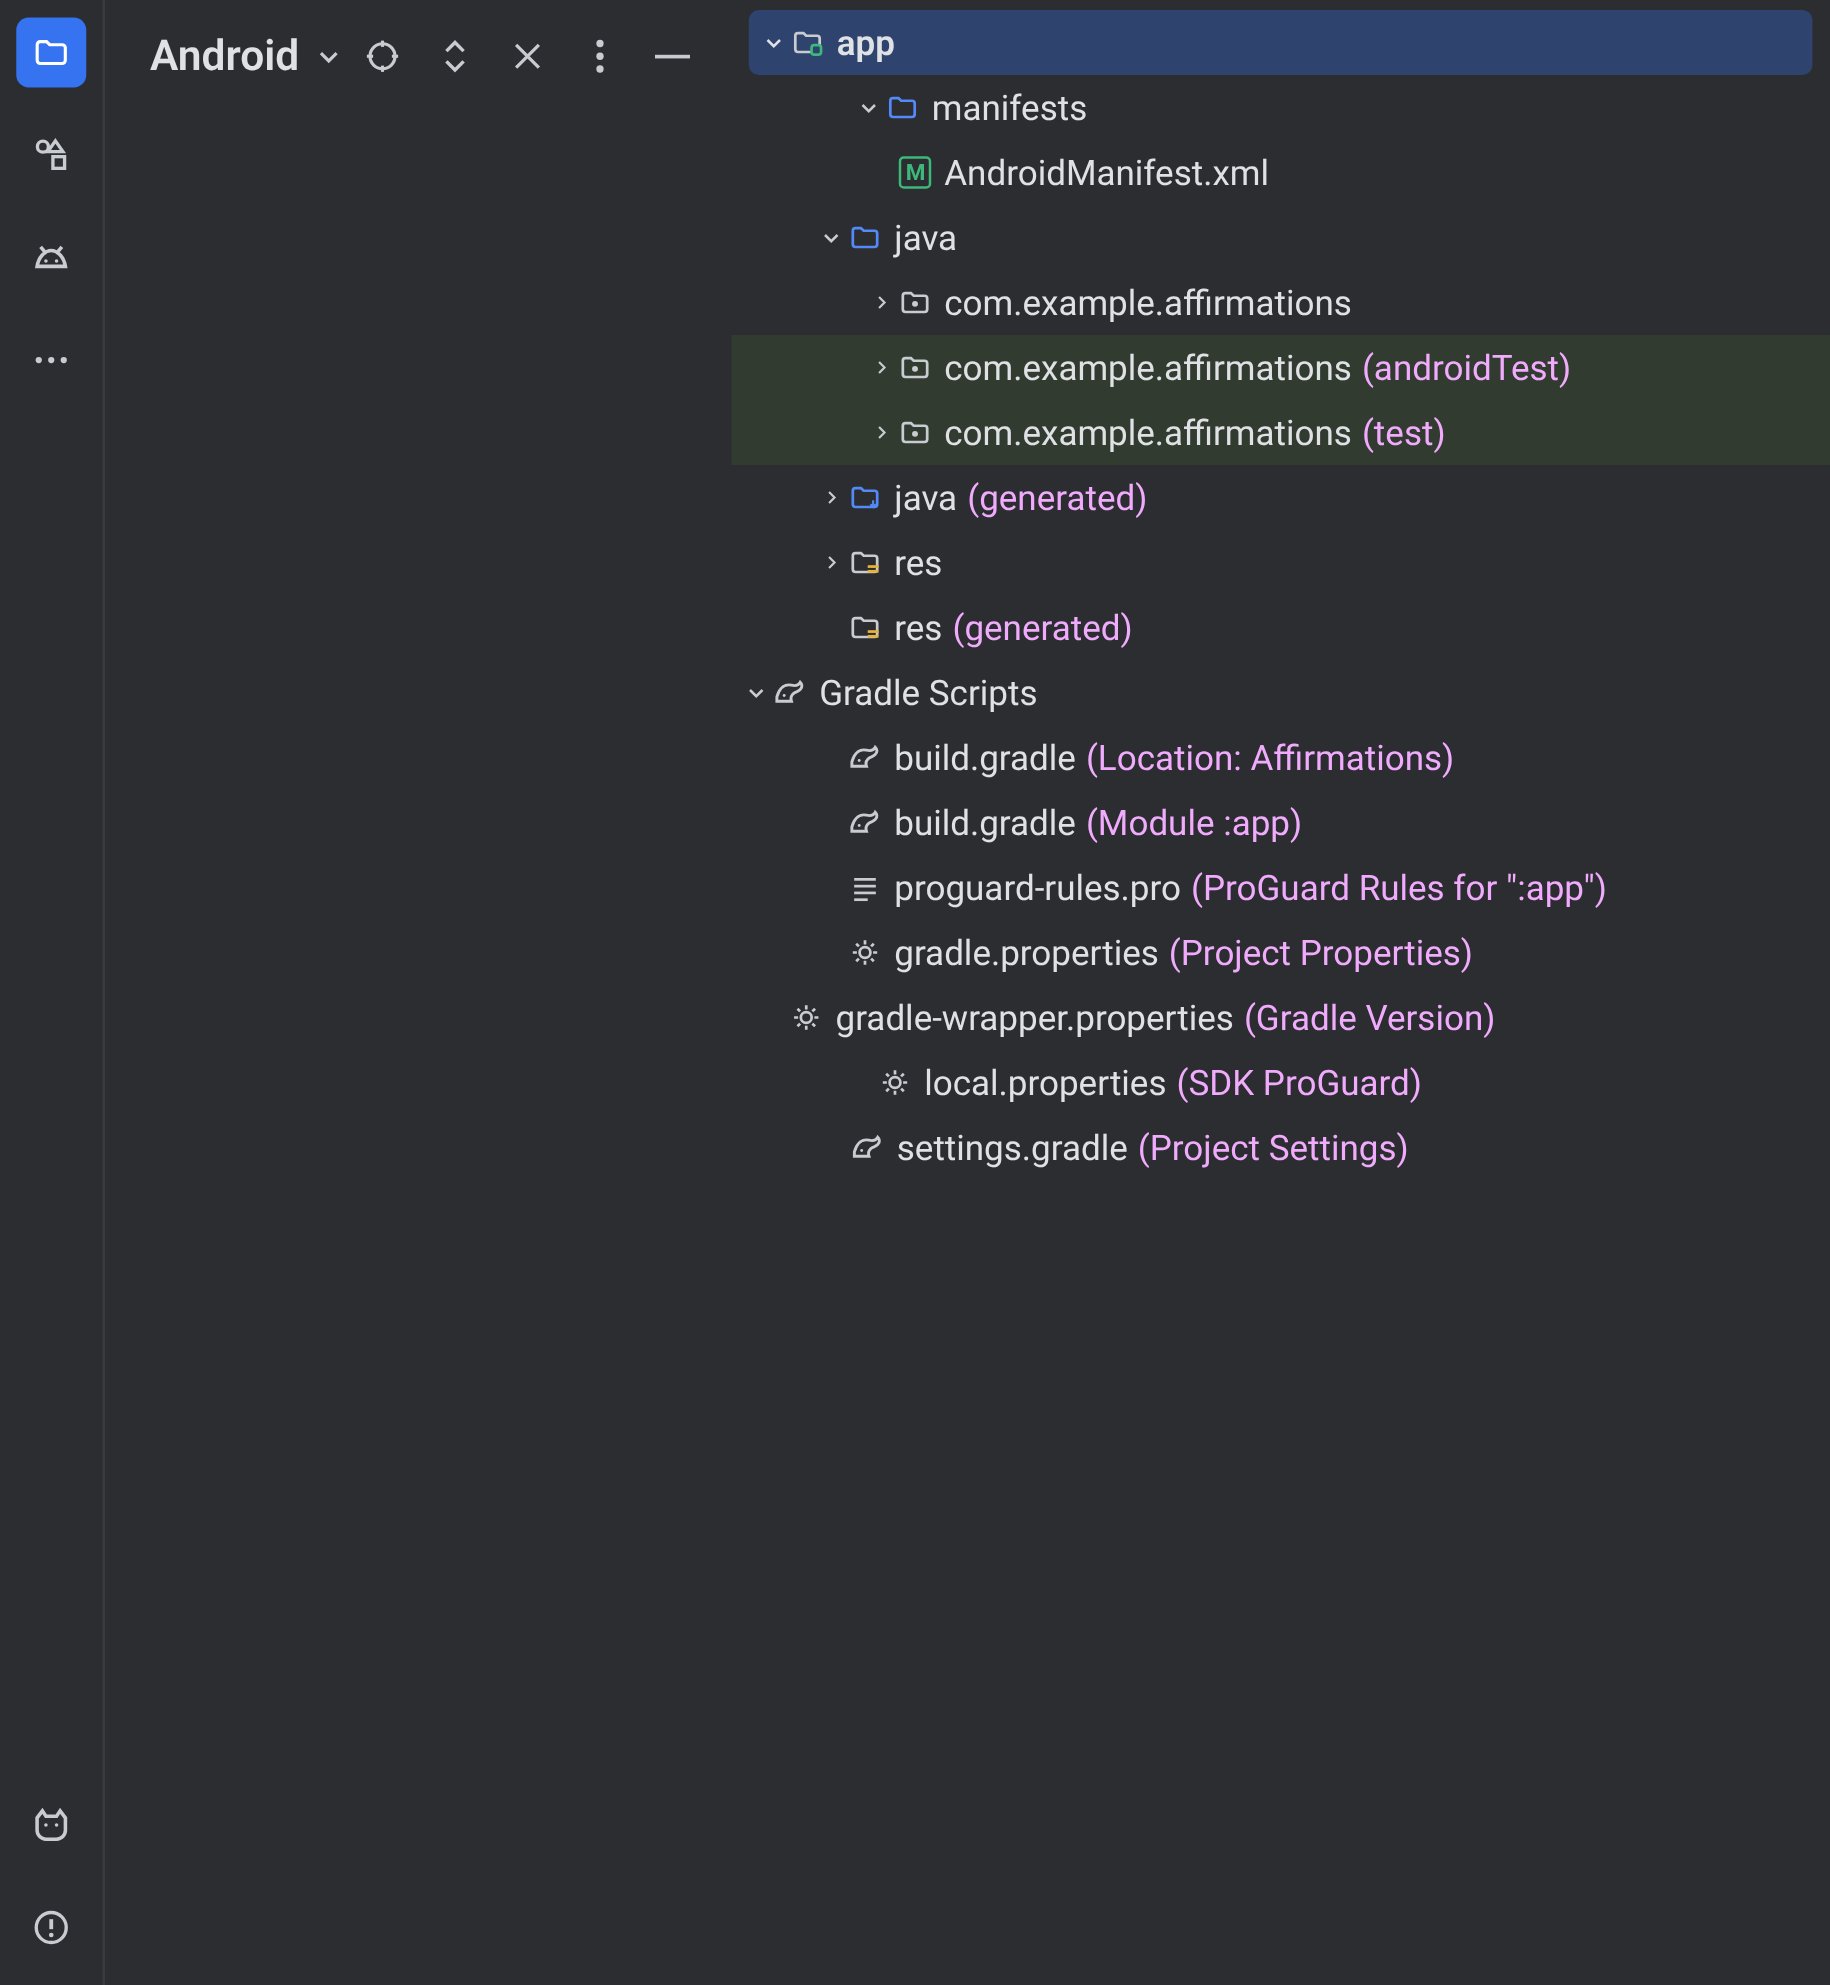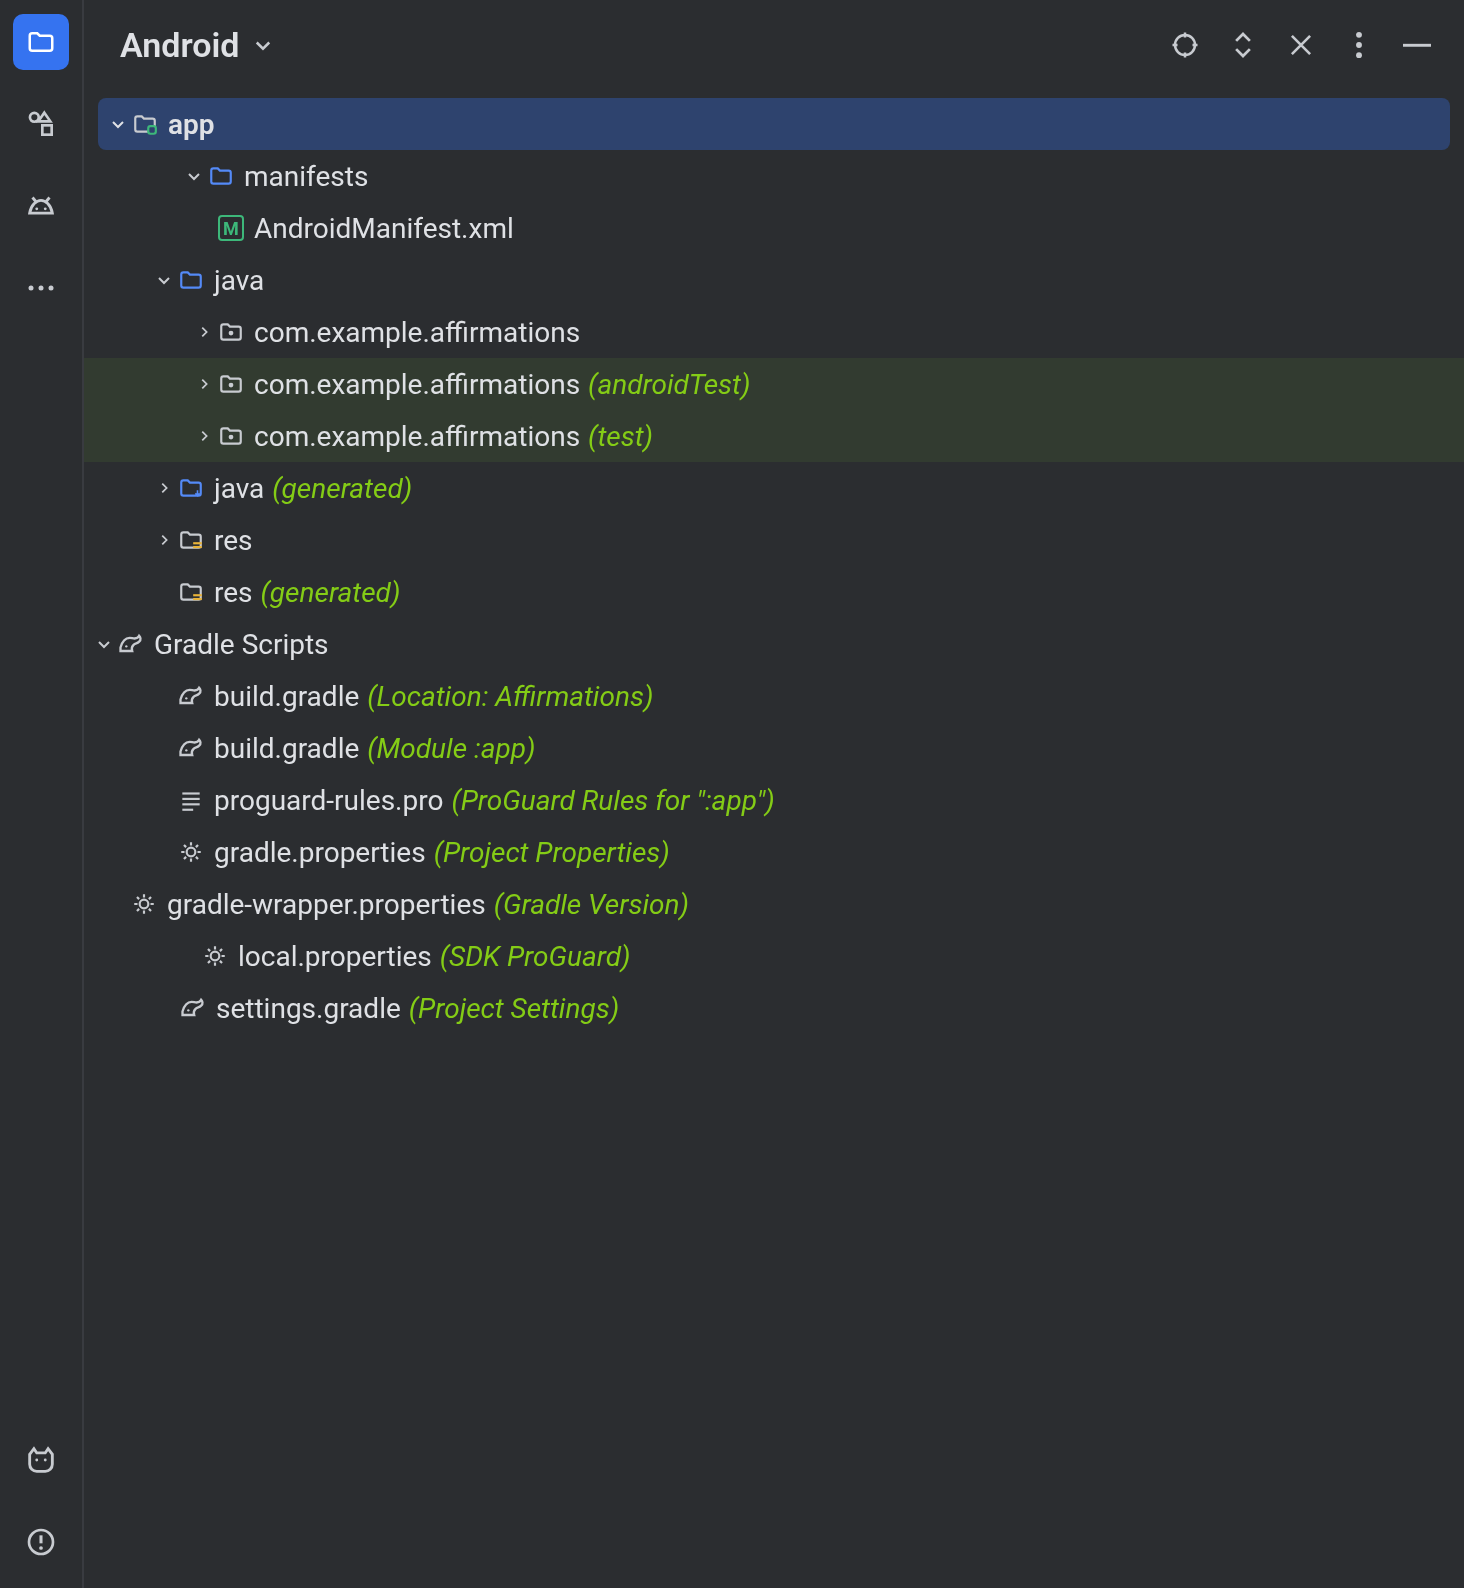--- a/index.html
+++ b/index.html
@@ -7,35 +7,35 @@
     
     
     .left-strip { width:84px; height:100%; border-right:2px solid #393b40; background:#2b2d30;
                   display:flex; flex-direction:column; align-items:center; padding-top:14px; }
     .left-strip .btn { width:56px; height:56px; display:flex; align-items:center; justify-content:center;
                        border-radius:10px; margin-bottom:26px; color:#c8cbd0; font-size:30px; }
     .left-strip .btn.active { background:#3573f0; color:#fff; }
     .left-strip .spacer { flex:1; }
     
     
-    .panel { flex:1; background:#2b2d30; display:flex; flex-direction:column; }
+    .panel { flex:1; background:#2b2d30; display:flex; flex-direction:row; }
     .panel-header { height:90px; display:flex; align-items:center; padding:0 22px 0 36px; }
     .view-label { color:#dfe1e5; font-size:34px; font-weight:600; margin-right:14px; }
     .hdr-icons { margin-left:auto; display:flex; align-items:center; }
     .hdr-icons .h-btn { width:50px; height:50px; display:flex; align-items:center;
                         justify-content:center; margin-left:8px; color:#c8cbd0; }
     
     .tree-wrap { flex:1; overflow:auto; padding-top:8px; }
     
     .row { height:52px; display:flex; align-items:center; font-size:28px; color:#dfe1e5; position:relative;text-align:right; }
     .row.selected { background:#2e436e; font-weight:600; border-radius:8px; margin:0 14px; }
     .row.testbg { background:#323b30; }
     .arrow { width:28px; display:flex; align-items:center; justify-content:center; color:#c8cbd0; }
     .icon { width:26px; height:26px; display:flex; align-items:center; justify-content:center; margin-right:10px; }
-    .row .dim { color:#84cc16; margin-left:8px; font-weight:400;font-style:italic; }
+    .row .dim { color:#f0abfc; margin-left:8px; font-weight:400; }
     
     
     .folder-blue path { stroke:#548af7; }
     .folder-grey path { stroke:#c8cbd0; }
     .mfile { border:2px solid #3db87a; border-radius:4px; color:#3db87a; font-size:18px; font-weight:700;
              width:26px; height:26px; display:flex; align-items:center; justify-content:center; }
     
     
     svg { overflow:visible; }
   </style>

